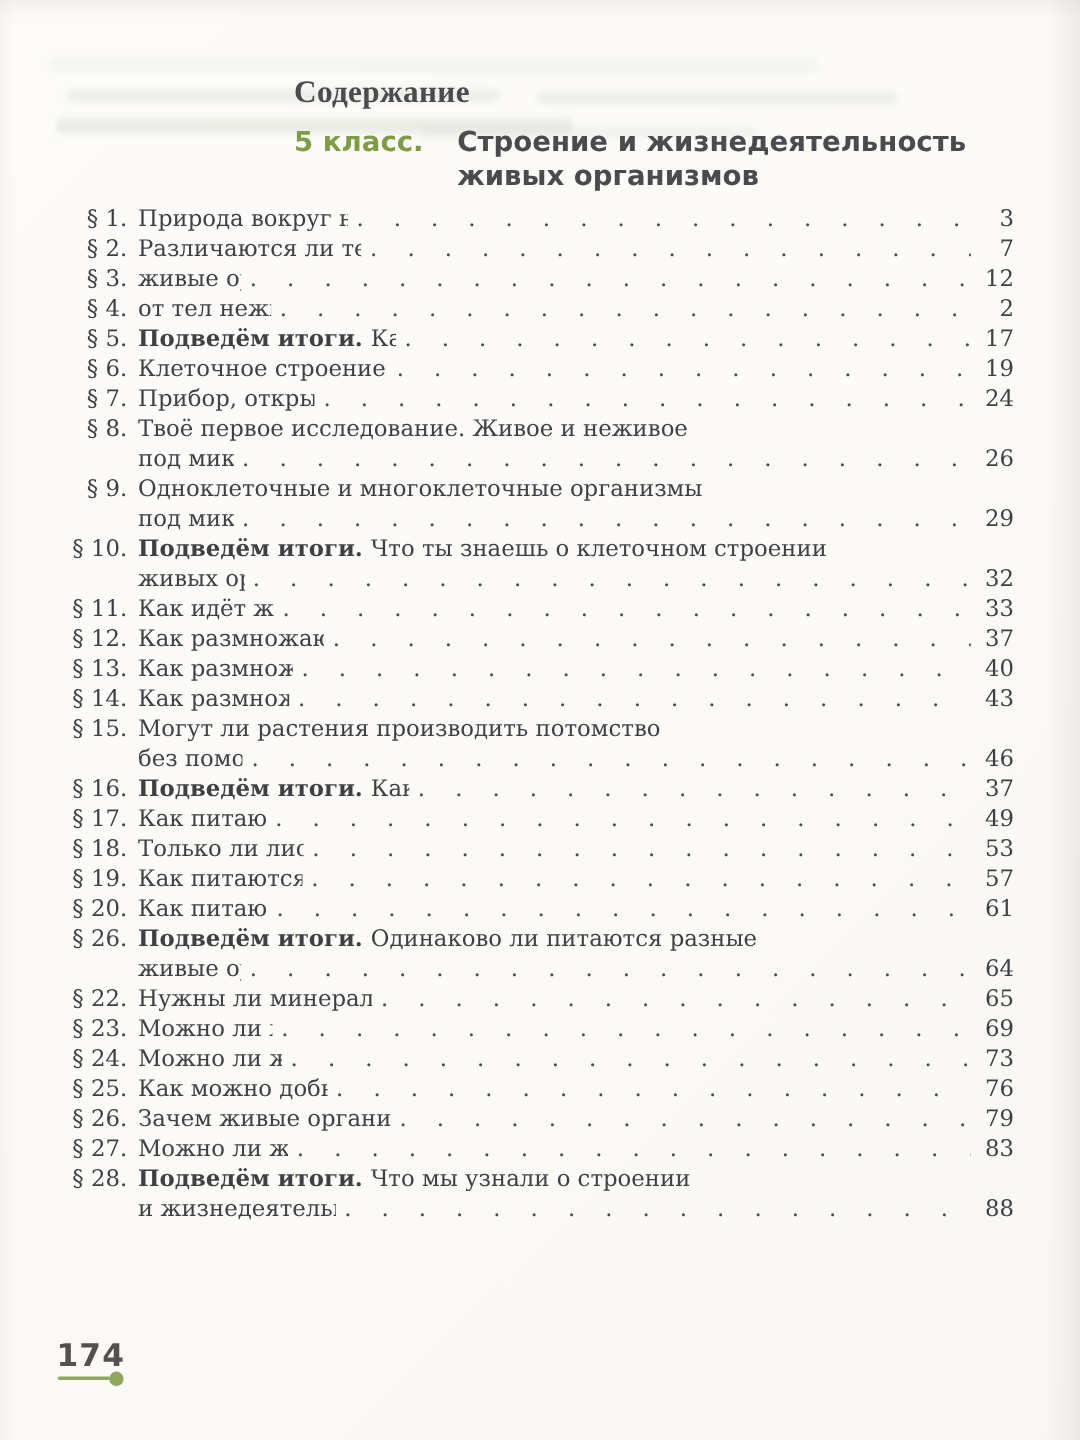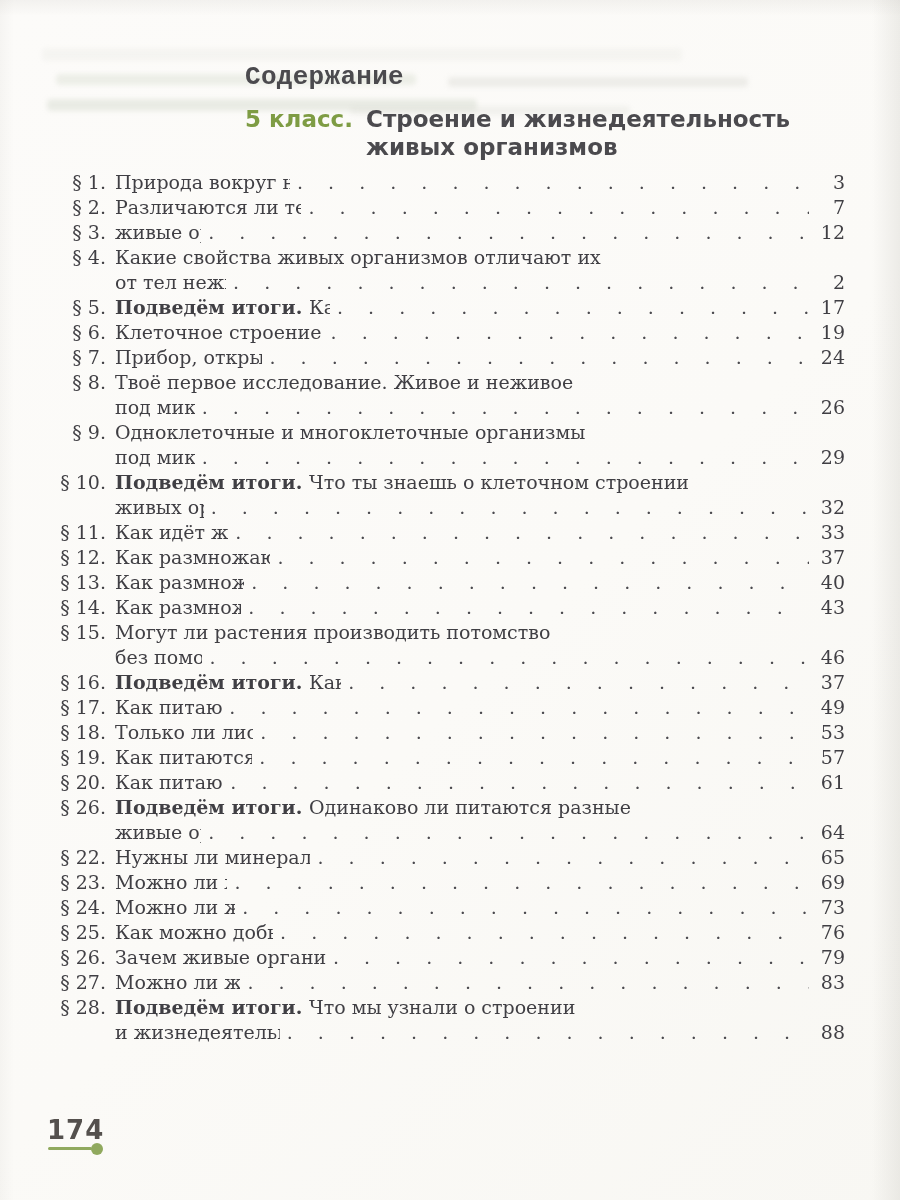--- a/index.html
+++ b/index.html
@@ -27,30 +27,30 @@
   .ghost{position:absolute;border-radius:4px;filter:blur(2.5px);}
   .ghost.g1{left:56px;top:74px;width:360px;height:11px;background:#cfd6c6;opacity:.34;}
   .ghost.g2{left:47px;top:99px;width:430px;height:12px;background:#ccd3c4;opacity:.38;}
   .ghost.g3{left:448px;top:77px;width:300px;height:10px;background:#d8d8d2;opacity:.40;}
   .ghost.g4{left:350px;top:106px;width:280px;height:9px;background:#dadbd4;opacity:.30;}
   .ghost.g5{left:42px;top:48px;width:640px;height:13px;background:#dedfd8;opacity:.22;}
 
   
   .title{
     position:absolute;left:245px;top:62px;
-    font-family:Liberation Mono, monospace;
+    font-family:Liberation Serif, serif;
     font-size:26px;font-weight:bold;color:var(--heading);letter-spacing:.3px;
   }
   .section-heading{
     position:absolute;left:245px;top:105px;
     display:flex;align-items:flex-start;
     font-family:"DejaVu Sans","Liberation Sans",sans-serif;
     font-size:23px;font-weight:bold;line-height:28px;color:var(--heading);
   }
-  .grade{color:var(--accent);margin-right:13px;white-space:nowrap;text-align:right;}
+  .grade{color:var(--accent);margin-right:28px;white-space:nowrap;text-align:right;}
 
   
   .toc{position:absolute;left:50px;top:170px;width:795px;
     font-size:19px;line-height:25px;}
   .row{display:flex;align-items:flex-start;}
   .num{flex:0 0 56px;text-align:right;margin-right:9px;white-space:nowrap;}
   .body{flex:1 1 auto;min-width:0;}
   .line{display:flex;}
   .txt{white-space:nowrap;flex:0 1 auto;overflow:hidden;}
   .txt b{font-weight:bold;}
@@ -119,23 +119,20 @@
             <span class="txt">живые организмы?</span>
             <span class="dots"></span>
             <span class="pg">12</span>
           </div>
         </div>
       </div>
       <div class="row">
         <span class="num">§ 4.</span>
         <div class="body">
           <div class="line">
-            <span class="txt">Какие свойства живых организмов отличают их</span>
-          </div>
-          <div class="line">
             <span class="txt">от тел неживой природы?</span>
             <span class="dots"></span>
             <span class="pg">2</span>
           </div>
         </div>
       </div>
       <div class="row">
         <span class="num">§ 5.</span>
         <div class="body">
           <div class="line">

